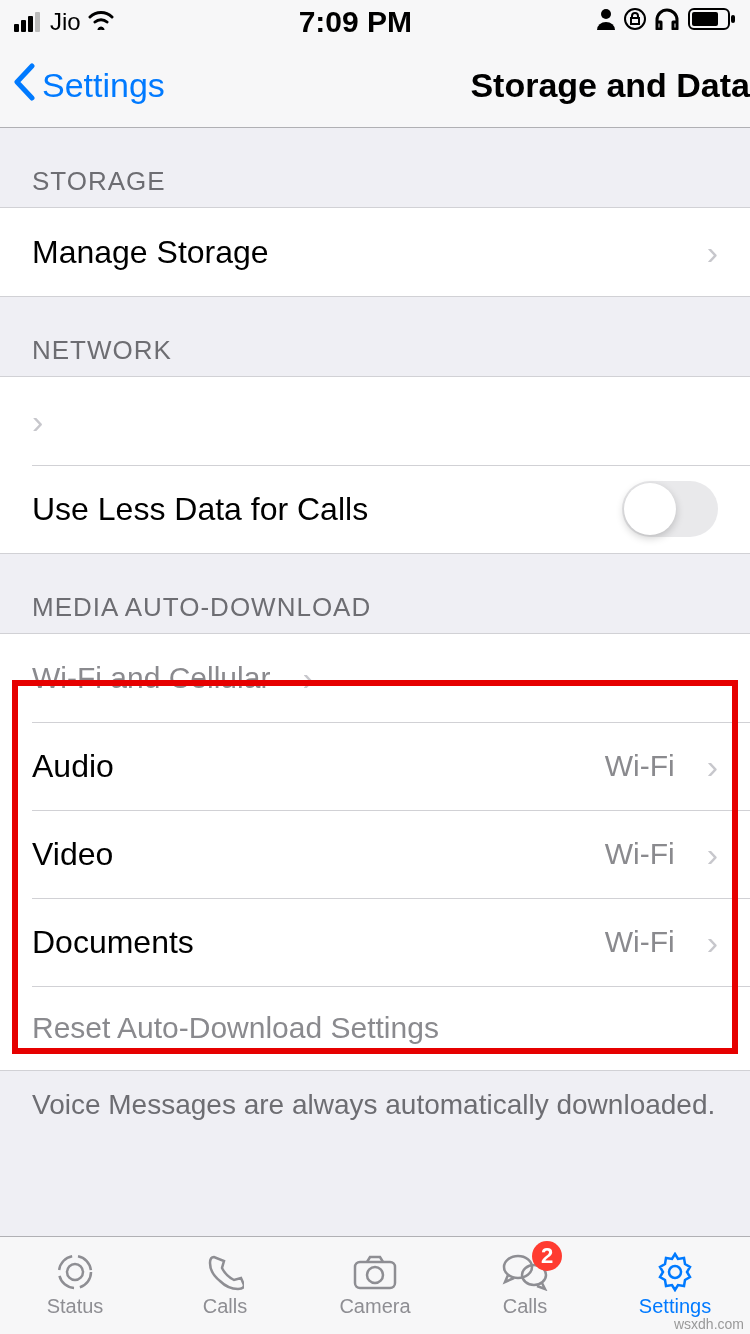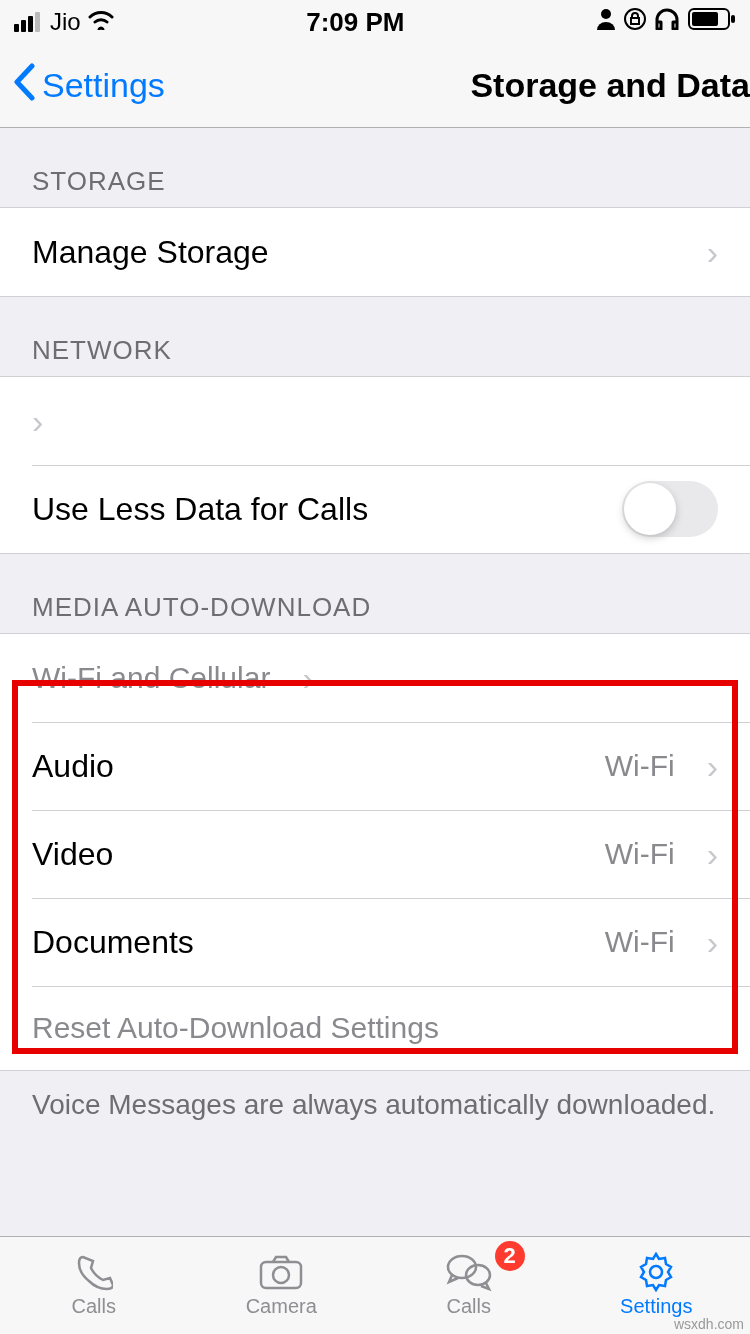--- a/index.html
+++ b/index.html
@@ -21,21 +21,21 @@
       font-size: 24px;
       font-weight: 500;
     }
     .status-left { display: flex; align-items: center; gap: 6px; }
     .status-right { display: flex; align-items: center; gap: 8px; }
     .signal-bars { display: inline-flex; align-items: flex-end; gap: 2px; }
     .signal-bars span { width: 5px; background: #000; border-radius: 1px; }
     .signal-bars span:nth-child(1){height:8px;} .signal-bars span:nth-child(2){height:12px;}
     .signal-bars span:nth-child(3){height:16px;} .signal-bars span:nth-child(4){height:20px;background:#bbb;}
     .carrier { font-size: 24px; margin-left: 4px; }
-    .time { font-weight: 600; font-size: 26px; }
+    .time { font-weight: 600; font-size: 30px; }
     .nav-bar {
       height: 84px;
       background: #f7f7f8;
       border-bottom: 1px solid #b0b0b4;
       display: flex;
       align-items: center;
       position: relative;
     }
     .back-btn {
       display: flex;
@@ -231,20 +231,29 @@
     <span>Reset Auto-Download Settings</span>
   </div>
 </div>
 <div class="footer-note">Voice Messages are always automatically downloaded.</div>
 
 <div class="highlight-box" style="top:680px;left:12px;width:726px;height:374px;"></div>
 
 <div class="tab-bar">
   <div class="tab">
     <div class="tab-icon">
+        <svg width="40" height="40" viewBox="0 0 40 40" fill="none" stroke-width="2.5">
+          <circle cx="20" cy="20" r="8"></circle>
+          <circle cx="20" cy="20" r="16" stroke-dasharray="20 6"></circle>
+        </svg>
+      </div>
+    <span>Status</span>
+  </div>
+  <div class="tab">
+    <div class="tab-icon">
         <svg width="38" height="38" viewBox="0 0 38 38" fill="none" stroke-width="2.5">
           <path d="M8 4 q-4 0 -4 6 q0 10 10 18 q8 8 18 8 q6 0 6 -4 l-3 -7 l-7 2 q-8 -4 -12 -12 l2 -7 z"></path>
         </svg>
       </div>
     <span>Calls</span>
   </div>
   <div class="tab">
     <div class="tab-icon">
         <svg width="44" height="36" viewBox="0 0 44 36" fill="none" stroke-width="2.5">
           <rect x="2" y="8" width="40" height="26" rx="5"></rect>

